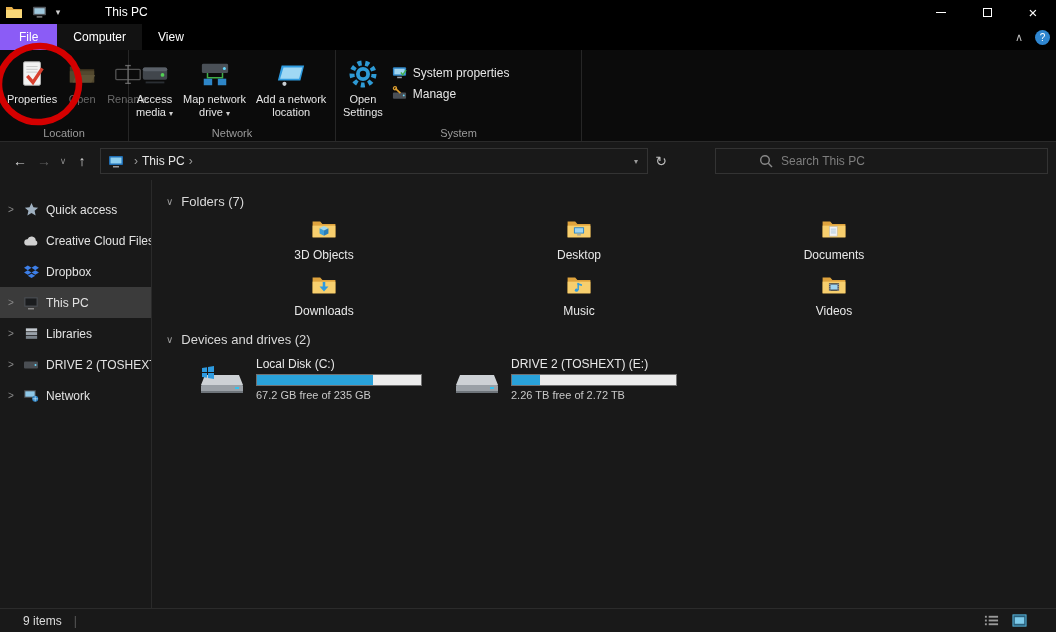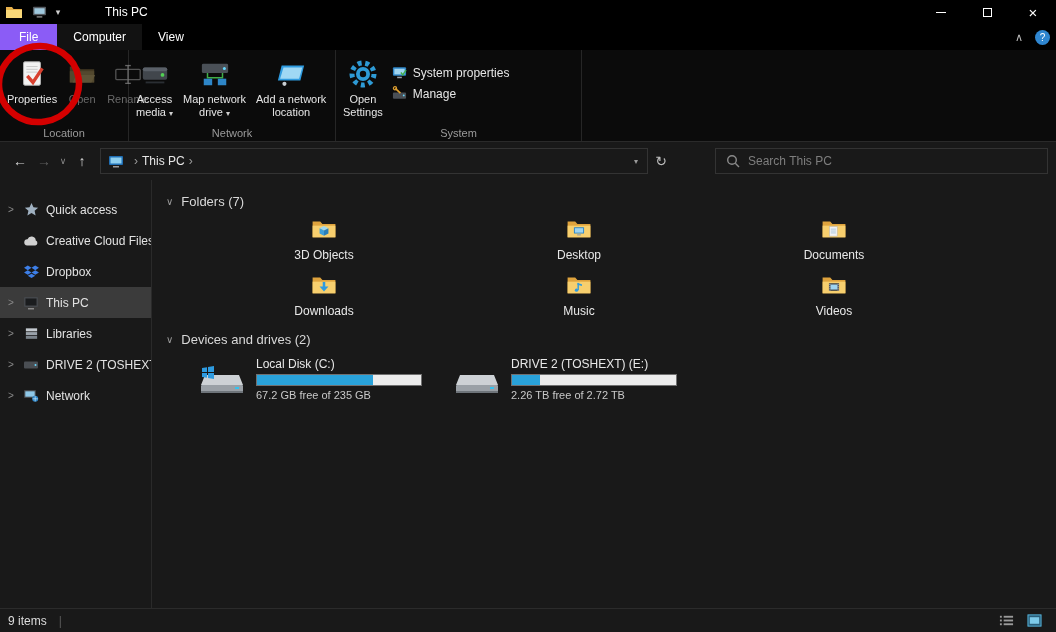--- a/index.html
+++ b/index.html
@@ -52,21 +52,21 @@
   .nb-fwd { color:#5e5e5e; }
   .nb-hist { color:#8a8a8a; font-size:9px; width:14px; }
   .nb-up { color:#d6d6d6; margin-right:6px; }
   .addressbar { width:548px; height:26px; border:1px solid #333; background:#191919; display:flex; align-items:center; }
   .ab-icon { margin:0 6px 0 7px; }
   .ab-sep { color:#9a9a9a; font-size:12px; margin:0 4px; }
   .ab-crumb { color:#e6e6e6; font-size:12px; }
   .ab-fill { flex:1; }
   .ab-dd { width:22px; text-align:center; color:#9a9a9a; font-size:8px; }
   .refresh-btn { width:26px; height:26px; display:flex; align-items:center; justify-content:center; color:#bdbdbd; font-size:14px; }
-  .searchbox { margin-left:auto; width:333px; height:26px; border:1px solid #333; background:#191919; display:flex; align-items:center; }
+  .searchbox { margin-left:auto; width:333px; height:26px; border:1px solid #333; background:#191919; display:flex; align-items:center;padding-left:33px; }
   .sb-mag { margin:0 8px 0 10px; }
   .search-input { flex:1; background:transparent; border:none; outline:none; color:#cfcfcf; font-size:12px; font-family:inherit; }
   .search-input::placeholder { color:#7e7e7e; }
 
   
   .body { display:flex; height:428px; }
   .sidebar { width:152px; border-right:1px solid #2a2a2a; padding-top:14px; overflow:hidden; }
   .sb-item { height:31px; display:flex; align-items:center; padding-left:6px; gap:6px; color:#e2e2e2; font-size:12px; white-space:nowrap; cursor:default; }
   .sb-item.selected { background:#3b3b3b; }
   .sb-chev { width:10px; color:#8a8a8a; font-size:10px; text-align:center; flex-shrink:0; }
@@ -81,21 +81,21 @@
   .drive-grid { display:grid; grid-template-columns:255px 255px; margin-left:34px; margin-top:6px; }
   .drive-tile { display:flex; gap:12px; width:245px; cursor:default; }
   .drive-ico { flex-shrink:0; margin-top:8px; }
   .drive-info { display:flex; flex-direction:column; gap:3px; }
   .drive-name { color:#e8e8e8; font-size:12px; }
   .drive-bar { width:166px; height:12px; background:#ececec; border:1px solid #707070; }
   .drive-bar-fill { height:100%; background:#29a2da; }
   .drive-free { color:#c8c8c8; font-size:11px; }
 
   
-  .statusbar { height:24px; background:#191919; border-top:1px solid #2b2b2b; display:flex; align-items:center; padding:0 8px; }
+  .statusbar { height:24px; background:#191919; border-top:1px solid #2b2b2b; display:flex; align-items:center; padding:0 23px; }
   .status-count { color:#dcdcdc; font-size:12px; }
   .status-div { color:#5a5a5a; margin-left:12px; }
   .status-views { margin-left:auto; display:flex; gap:8px; margin-right:4px; }
   .view-btn { width:20px; height:18px; display:flex; align-items:center; justify-content:center; }
 </style>
 </head>
 <body>
 
 <div class="window">
 

